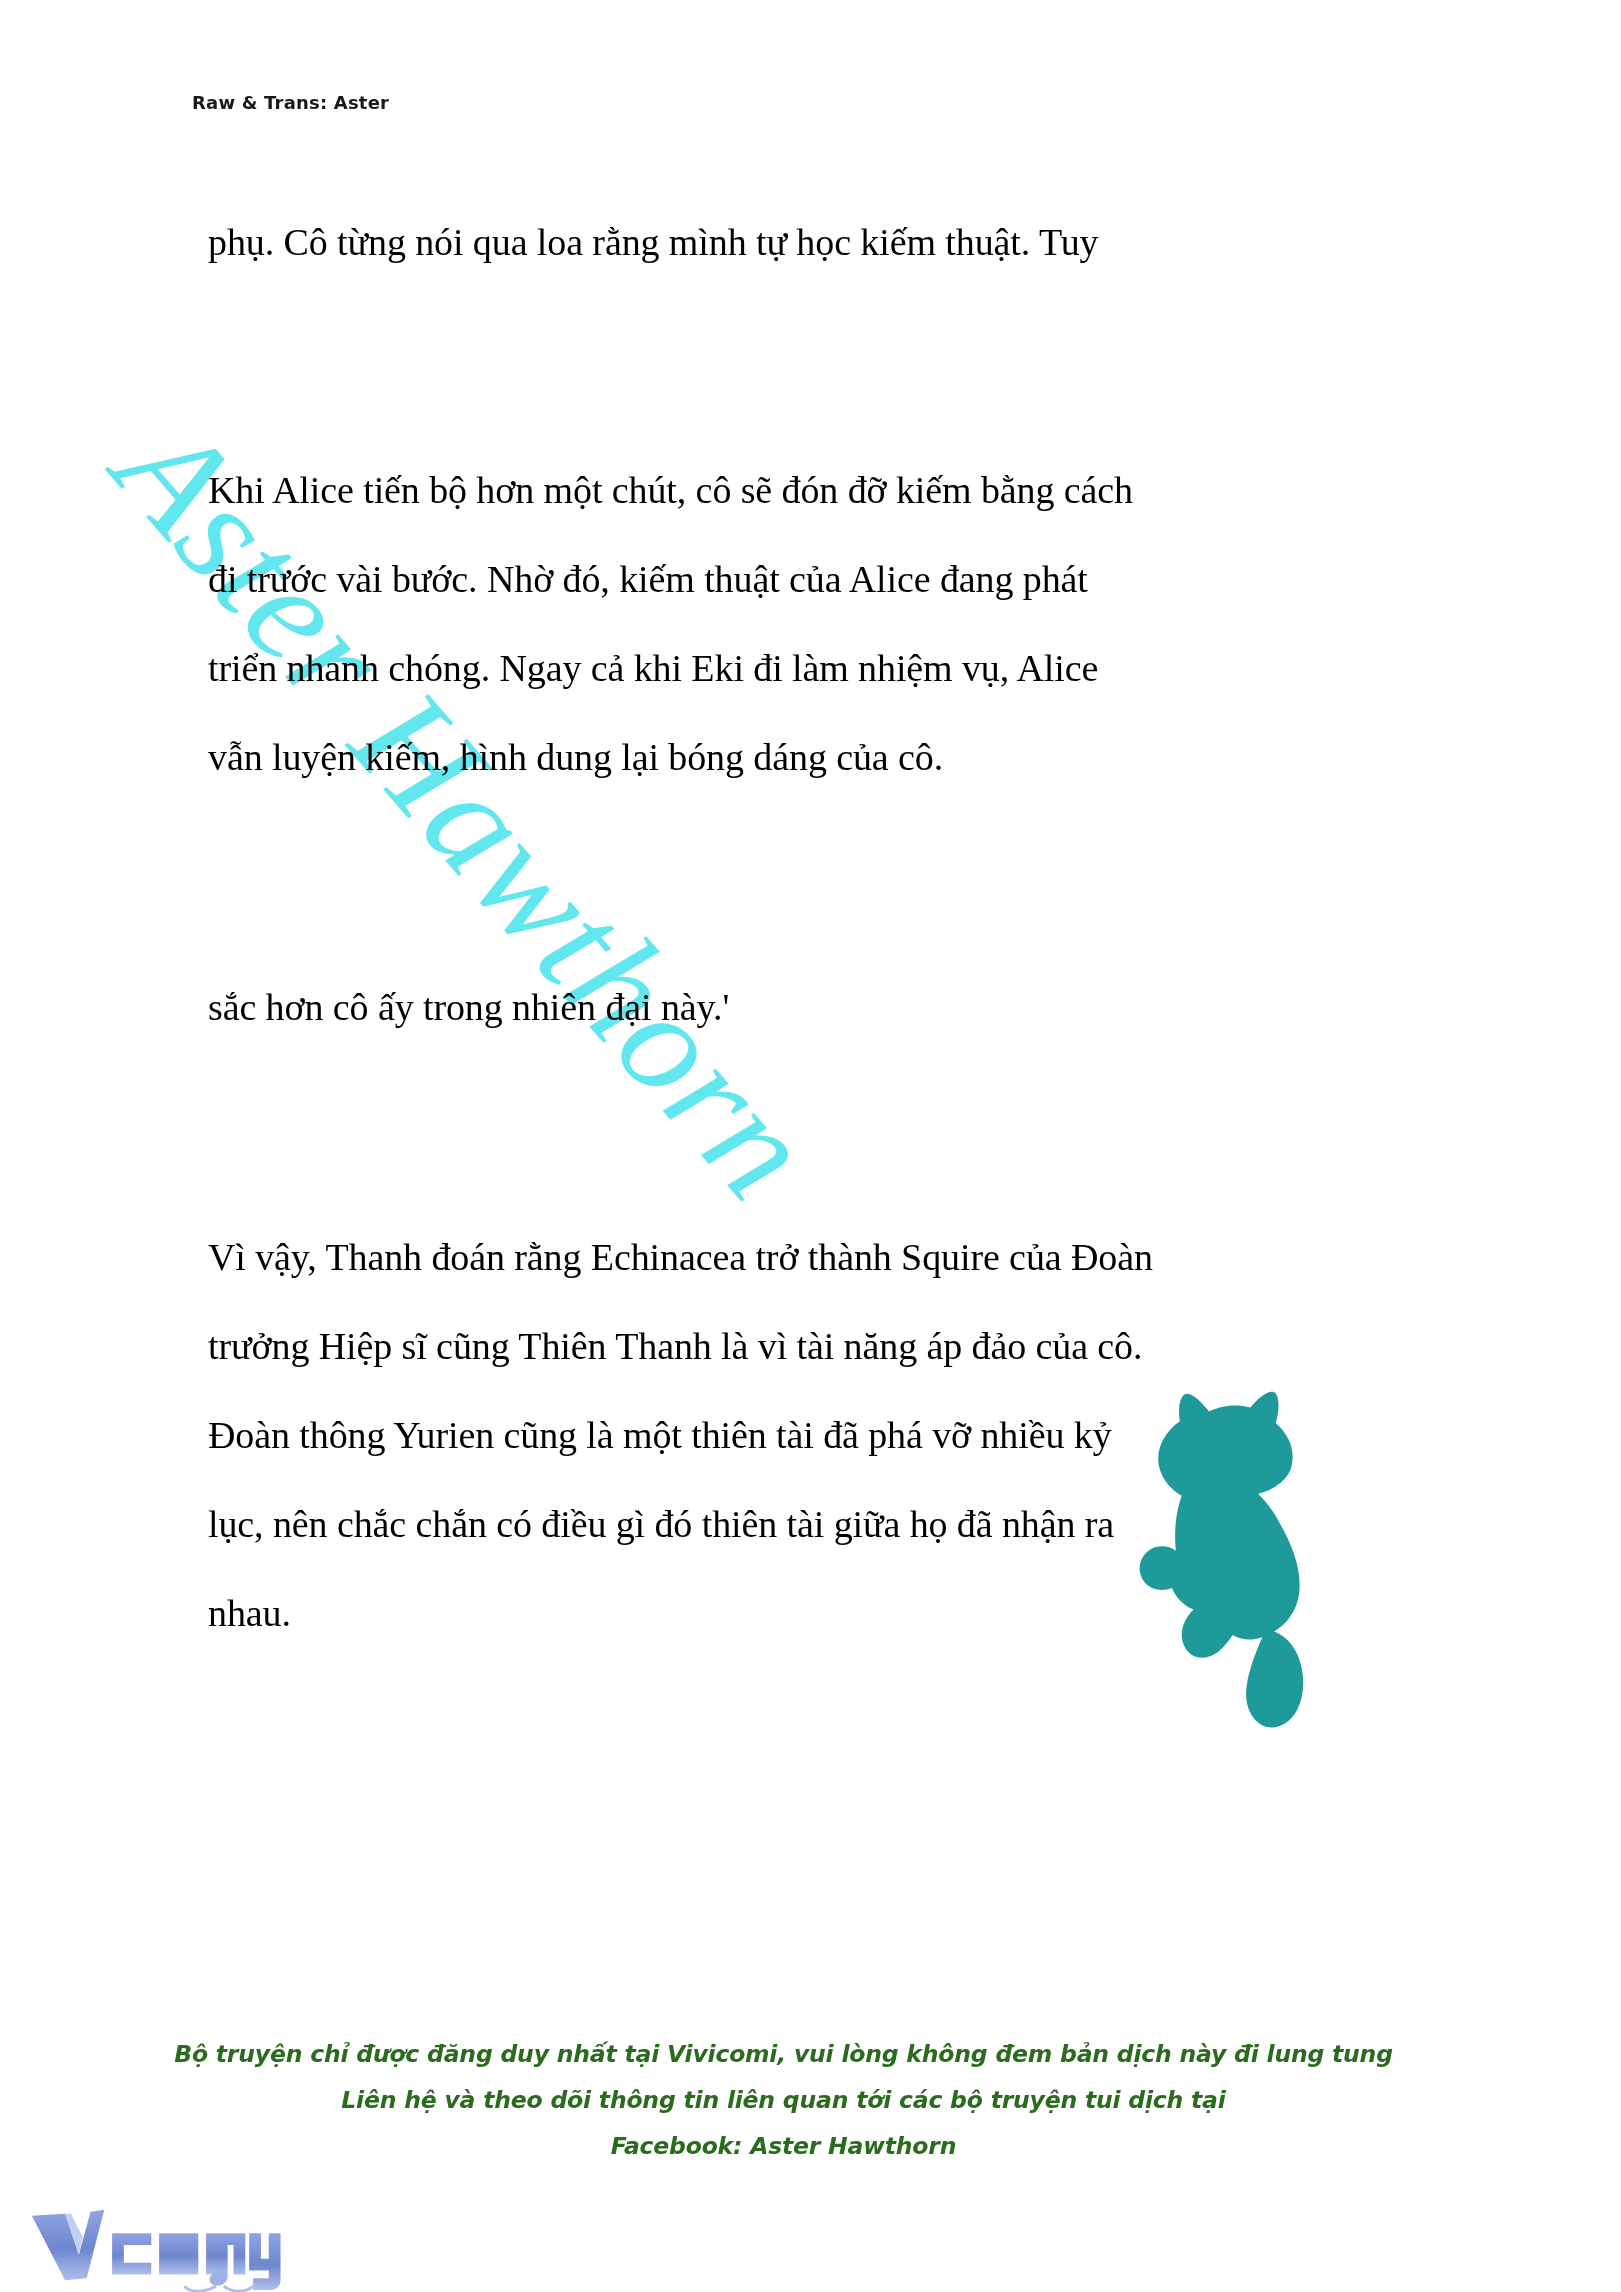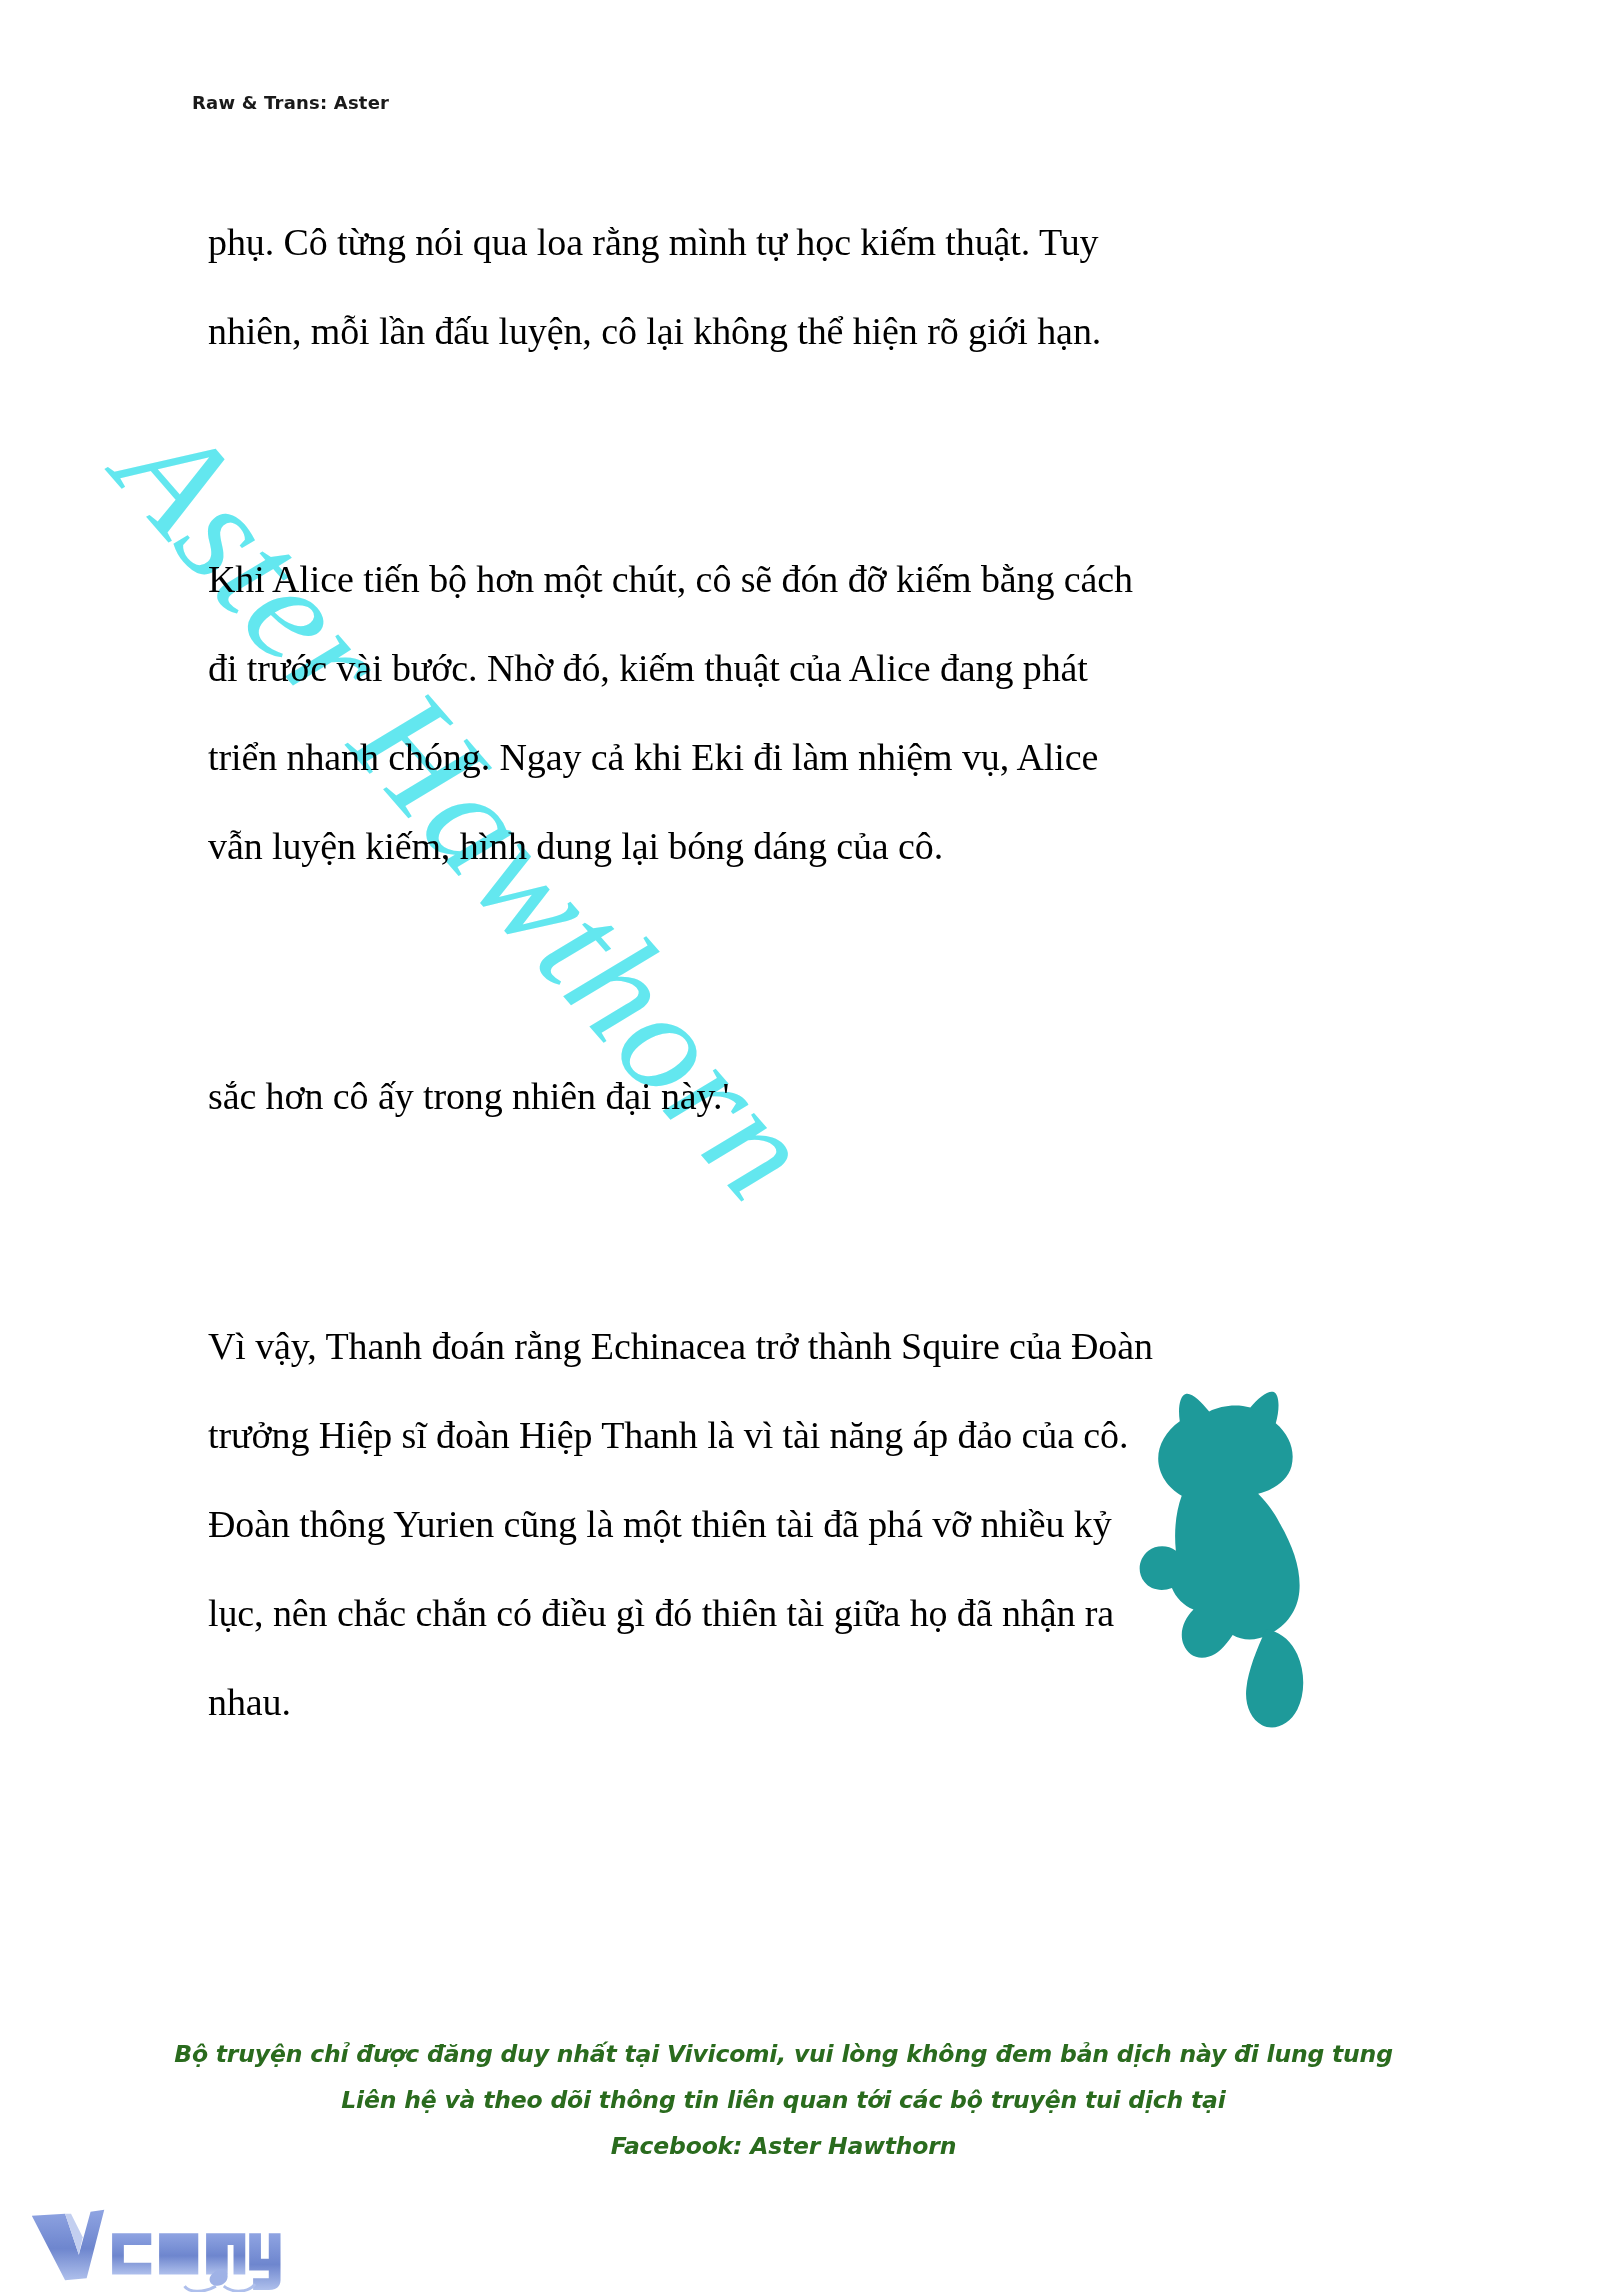--- a/index.html
+++ b/index.html
@@ -123,21 +123,20 @@
   <div class="header">Raw &amp; Trans: Aster</div>
 
   <div class="watermark">
     <span class="wm-text">Aster Hawthorn</span>
   </div>
 
   <div class="body-col">
 
     <p class="para">
       <span class="ln">phụ. Cô từng nói qua loa rằng mình tự học kiếm thuật. Tuy</span>
-      <span class="ln">nhiên, mỗi lần đấu luyện, cô lại không thể hiện rõ giới hạn.</span>
     </p>
 
     <div class="gap-1"></div>
 
     <p class="para">
       <span class="ln">Khi Alice tiến bộ hơn một chút, cô sẽ đón đỡ kiếm bằng cách</span>
       <span class="ln">đi trước vài bước. Nhờ đó, kiếm thuật của Alice đang phát</span>
       <span class="ln">triển nhanh chóng. Ngay cả khi Eki đi làm nhiệm vụ, Alice</span>
       <span class="ln">vẫn luyện kiếm, hình dung lại bóng dáng của cô.</span>
     </p>
@@ -145,21 +144,21 @@
     <div class="gap-2"></div>
 
     <p class="para">
       <span class="ln">sắc hơn cô ấy trong nhiên đại này.'</span>
     </p>
 
     <div class="gap-3"></div>
 
     <p class="para">
       <span class="ln">Vì vậy, Thanh đoán rằng Echinacea trở thành Squire của Đoàn</span>
-      <span class="ln">trưởng Hiệp sĩ đoàn Hiệp Thanh là vì tài năng áp đảo của cô.</span>
+      <span class="ln">trưởng Hiệp sĩ cũng Thiên Thanh là vì tài năng áp đảo của cô.</span>
       <span class="ln">Đoàn thông Yurien cũng là một thiên tài đã phá vỡ nhiều kỷ</span>
       <span class="ln">lục, nên chắc chắn có điều gì đó thiên tài giữa họ đã nhận ra</span>
       <span class="ln">nhau.</span>
     </p>
 
   </div>
 
   <div class="cat">
     <svg viewBox="0 0 250 360" xmlns="http://www.w3.org/2000/svg" aria-hidden="true">
       <path fill="#1E9A9A" d="

